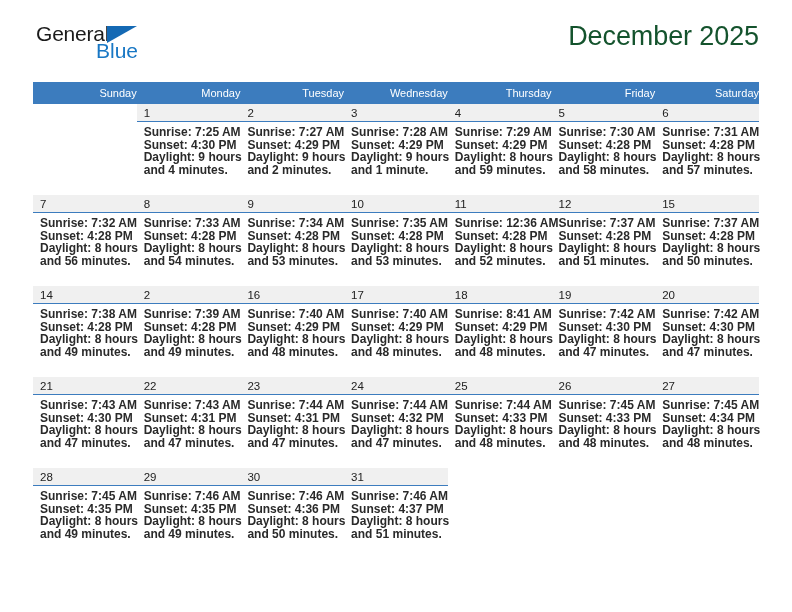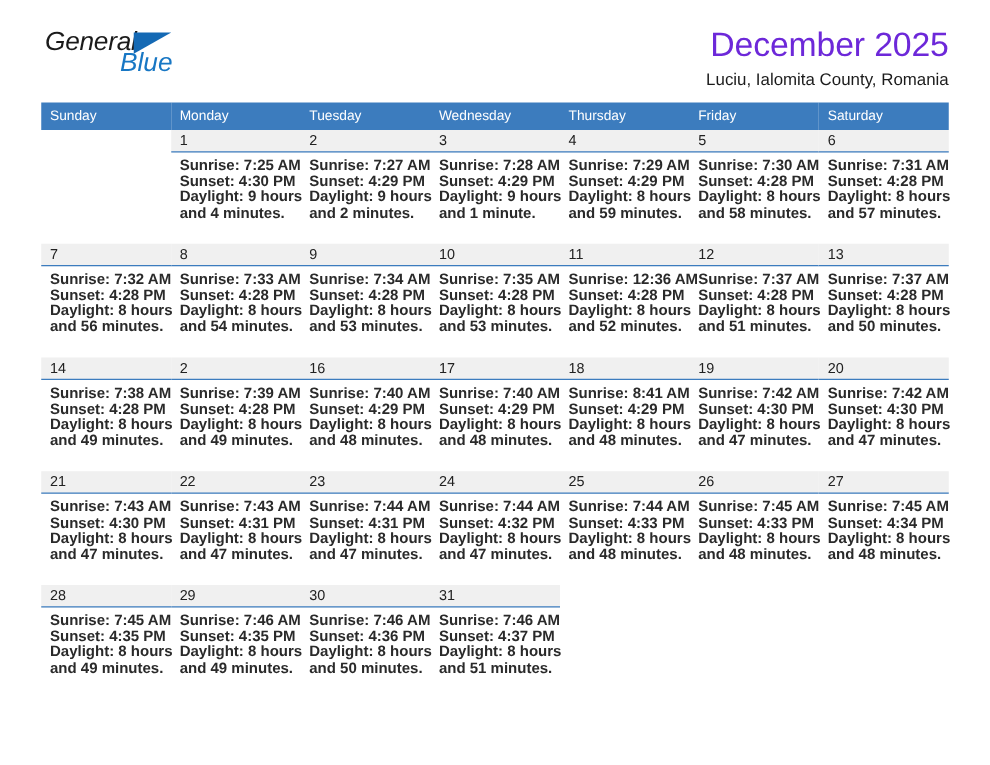--- a/index.html
+++ b/index.html
@@ -28,21 +28,20 @@
     height: 72px;
     padding-top: 22px;
     box-sizing: border-box;
   }
   .logo {
     position: absolute;
     left: 3px;
     top: 22px;
     width: 210px;
     height: 48px;
-    font-style: italic;
   }
   .logo-general {
     position: absolute;
     left: 0;
     top: 0;
     font-size: 21px;
     letter-spacing: -0.2px;
     color: #1b1b1b;
     font-family: "Liberation Sans", sans-serif;
   }
@@ -62,21 +61,21 @@
     font-size: 21px;
     color: #1877c4;
     font-family: "Liberation Sans", sans-serif;
   }
   .title-block {
     text-align: right;
   }
   .cal-title {
     font-size: 27px;
     font-weight: normal;
-    color: #6d28d9;
+    color: #14532d;
     line-height: 1.05;
     letter-spacing: -0.1px;
   }
   .cal-subtitle {
     margin-top: 6px;
     font-size: 13.5px;
     color: #1b1b1b;
   }
 
   
@@ -84,21 +83,21 @@
     margin-top: 10px;
     width: 726px;
     border-collapse: collapse;
     table-layout: fixed;
   }
   .calendar th {
     background: #3c7cbe;
     color: #ffffff;
     font-size: 11px;
     font-weight: normal;
-    text-align: left;
+    text-align: right;
     padding: 5px 0 5px 7px;
     height: 11px;
     border: none;
   }
   .calendar td {
     vertical-align: top;
     padding: 0;
     border: none;
     height: 90px;
     width: 103.7px;
@@ -145,21 +144,20 @@
 <div class="page">
 
   <div class="header">
     <div class="logo">
       <span class="logo-general">General</span>
       <span class="logo-tri"></span>
       <span class="logo-blue">Blue</span>
     </div>
     <div class="title-block">
       <div class="cal-title">December 2025</div>
-      <div class="cal-subtitle">Luciu, Ialomita County, Romania</div>
     </div>
   </div>
 
   <table class="calendar">
     <thead>
       <tr>
         <th>Sunday</th>
         <th>Monday</th>
         <th>Tuesday</th>
         <th>Wednesday</th>
@@ -304,21 +302,21 @@
               <div class="cell-body">
                 <div>Sunrise: 7:37 AM</div>
                 <div>Sunset: 4:28 PM</div>
                 <div>Daylight: 8 hours</div>
                 <div>and 51 minutes.</div>
               </div>
             </div>
           </td>
           <td>
             <div class="cell">
-              <div class="daynum-band">13</div>
+              <div class="daynum-band">15</div>
               <div class="cell-body">
                 <div>Sunrise: 7:37 AM</div>
                 <div>Sunset: 4:28 PM</div>
                 <div>Daylight: 8 hours</div>
                 <div>and 50 minutes.</div>
               </div>
             </div>
           </td>
         </tr>
         <tr class="week row-sep">

